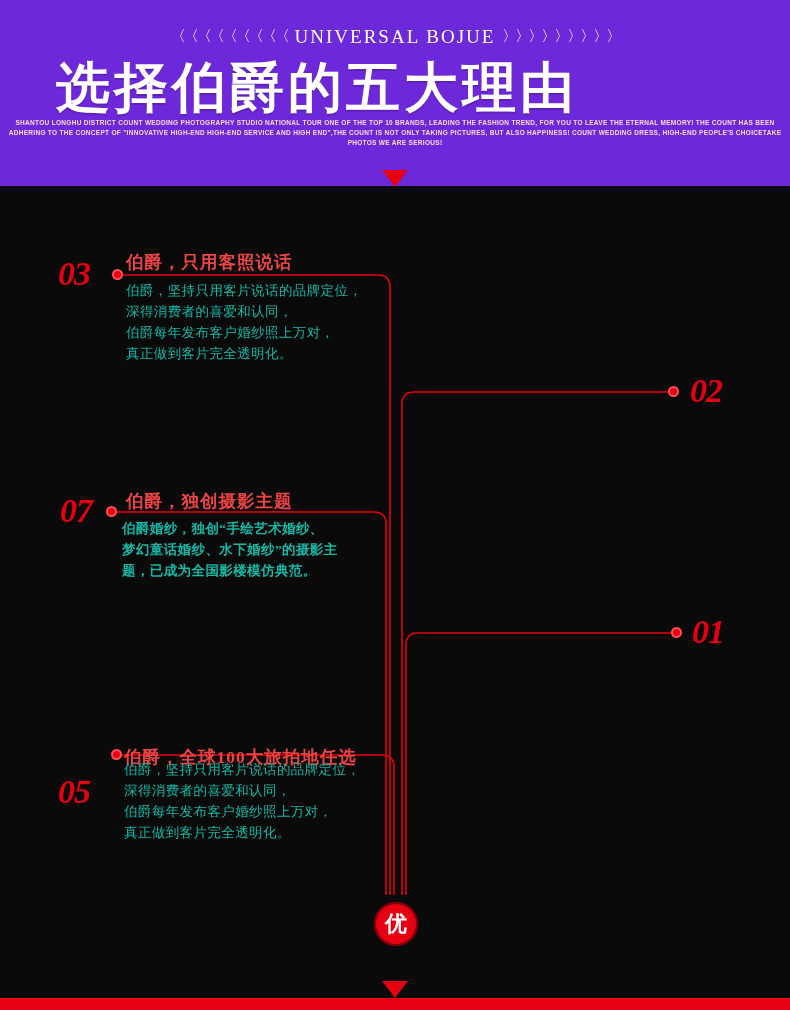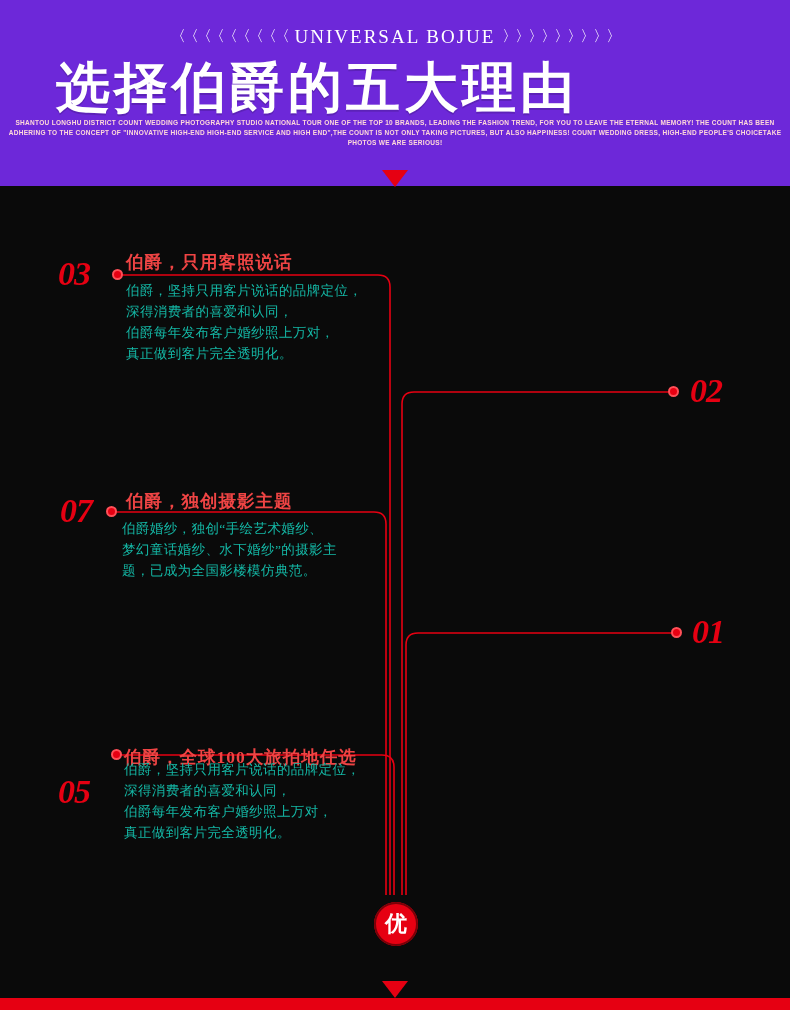--- a/index.html
+++ b/index.html
@@ -175,21 +175,21 @@
   <div class="item align-right">
     <div class="num" style="left:690px; top:372px;font-style:italic;">02</div>
     <div class="dot" style="left:668px; top:386px;"></div>
 
   </div>
 
   <div class="item">
     <div class="num" style="left:60px; top:492px;">07</div>
     <div class="dot" style="left:106px; top:506px;"></div>
     <div class="title" style="left:106px; top:489px;margin-left:20px;">伯爵，独创摄影主题</div>
-    <div class="body" style="left:122px; top:518px; width:270px;">伯爵婚纱，独创“手绘艺术婚纱、
+    <div class="body" style="left:122px; top:518px; width:270px;font-weight:bold;">伯爵婚纱，独创“手绘艺术婚纱、
 梦幻童话婚纱、水下婚纱”的摄影主
 题，已成为全国影楼模仿典范。</div>
   </div>
 
   <div class="item align-right">
     <div class="num" style="left:692px; top:613px;">01</div>
     <div class="dot" style="left:671px; top:627px;"></div>
 
   </div>
 

